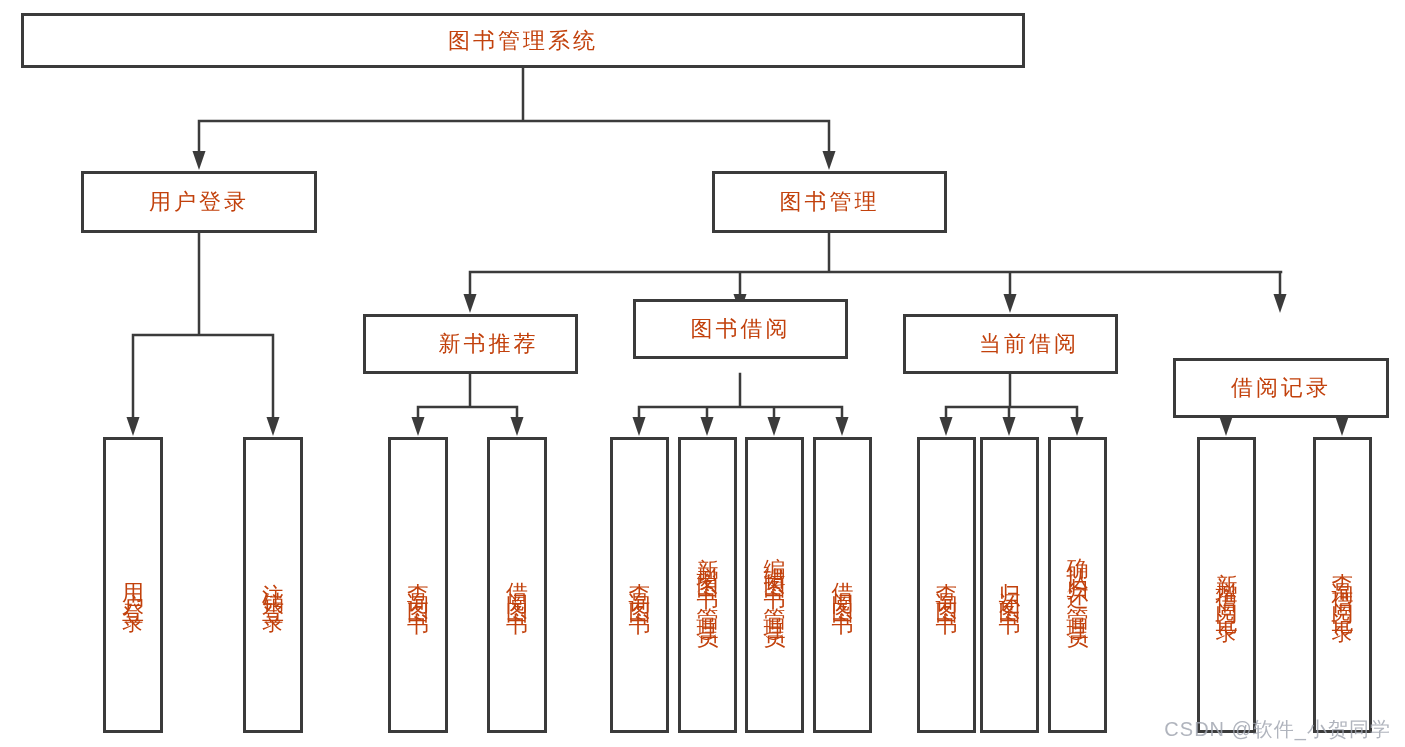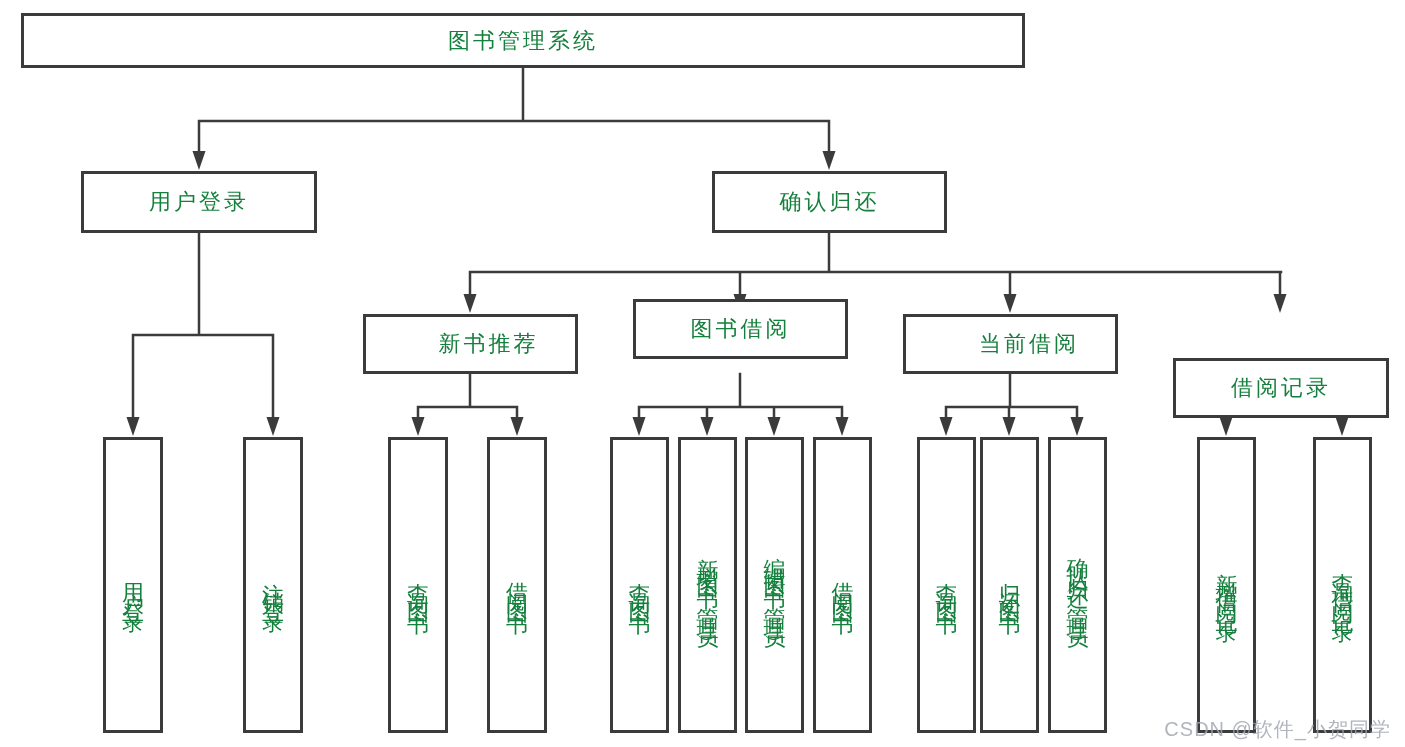--- a/index.html
+++ b/index.html
@@ -22,21 +22,21 @@
     z-index: 1;
   }
   .box {
     position: absolute;
     box-sizing: border-box;
     border: 3px solid #3b3b3b;
     background: #ffffff;
     display: flex;
     align-items: center;
     justify-content: center;
-    color: #15803d;
+    color: #c2410c;
     z-index: 2;
   }
   .box.h {
     font-size: 22px;
     letter-spacing: 3px;
     white-space: nowrap;
   }
   .box.v {
     writing-mode: vertical-rl;
     text-orientation: mixed;
@@ -88,21 +88,21 @@
       <polygon points="1002.5,417 1015.5,417 1009,436"></polygon>
       <polygon points="1070.5,417 1083.5,417 1077,436"></polygon>
       <polygon points="1219.5,417 1232.5,417 1226,436"></polygon>
       <polygon points="1335.5,417 1348.5,417 1342,436"></polygon>
     </g>
   </svg>
 
   <div class="box h" style="left:21px; top:13px; width:1004px; height:55px;">图书管理系统</div>
 
   <div class="box h" style="left:81px; top:171px; width:236px; height:62px;">用户登录</div>
-  <div class="box h" style="left:712px; top:171px; width:235px; height:62px;">确认归还</div>
+  <div class="box h" style="left:712px; top:171px; width:235px; height:62px;">图书管理</div>
 
   <div class="box h" style="left:363px; top:314px; width:215px; height:60px;padding-left:36px;">新书推荐</div>
   <div class="box h" style="left:633px; top:299px; width:215px; height:60px;">图书借阅</div>
   <div class="box h" style="left:903px; top:314px; width:215px; height:60px;padding-left:37px;">当前借阅</div>
   <div class="box h" style="left:1173px; top:314px; width:216px; height:60px;margin-top:44px;">借阅记录</div>
 
   <div class="box v" style="left:103px; top:437px; width:60px; height:296px;">用户登录</div>
   <div class="box v" style="left:243px; top:437px; width:60px; height:296px;">注销登录</div>
 
   <div class="box v" style="left:388px; top:437px; width:60px; height:296px;">查询图书</div>

